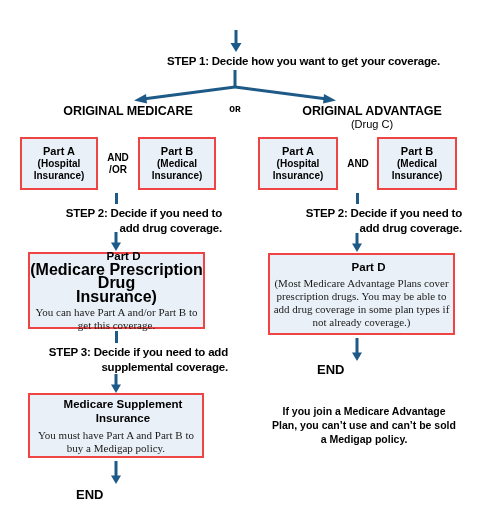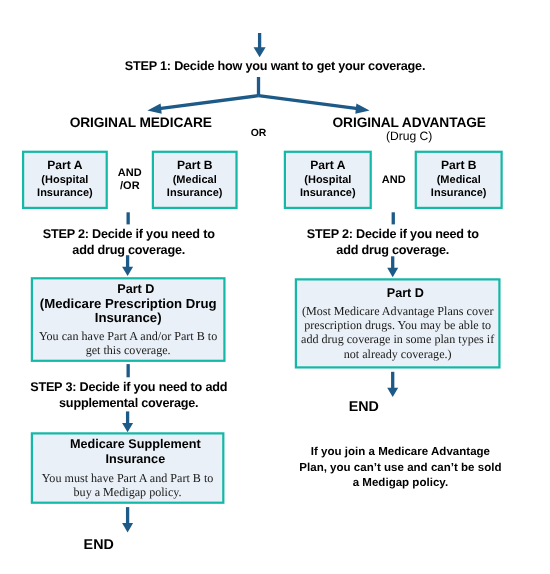--- a/index.html
+++ b/index.html
@@ -16,21 +16,21 @@
     overflow: hidden;
   }
   .abs { position: absolute; }
 
   
   .step-head {
     font-family: "Liberation Sans", sans-serif;
     font-weight: bold;
     font-size: 11.5px;
     color: #000000;
-    text-align: center;
+    text-align: right;
     line-height: 15px;
     letter-spacing: -0.2px;
   }
   .branch-head {
     font-family: "Liberation Sans", sans-serif;
     font-weight: bold;
     font-size: 12.5px;
     color: #000000;
     text-align: center;
     letter-spacing: -0.1px;
@@ -68,21 +68,21 @@
     font-size: 10.5px;
     color: #000000;
     text-align: center;
     line-height: 14px;
   }
 
   
   .box {
     box-sizing: border-box;
     background: #e9f0f7;
-    border: 2px solid #14b8a6;
+    border: 2px solid #ef4444;
     display: flex;
     flex-direction: column;
     align-items: center;
     justify-content: center;
     text-align: center;
   }
   .box-title {
     font-family: "Liberation Sans", sans-serif;
     font-weight: bold;
     font-size: 11px;
@@ -106,21 +106,21 @@
   }
   .box-serif {
     font-family: "Liberation Serif", serif;
     font-size: 11px;
     color: #1a1a1a;
     line-height: 13px;
   }
   .box-sub-bold {
     font-family: "Liberation Sans", sans-serif;
     font-weight: bold;
-    font-size: 12px;
+    font-size: 16px;
     color: #000000;
     line-height: 13.5px;
   }
 
   
   .vline { background: #1d5a87; width: 3px; }
   svg.conn { position: absolute; overflow: visible; }
 </style>
 </head>
 <body>
@@ -136,21 +136,21 @@
 
   <svg class="conn" style="left:125px; top:70px;" width="220" height="36" viewBox="0 0 220 36">
     <line x1="110" y1="0" x2="110" y2="17" stroke="#1d5a87" stroke-width="3"></line>
     <line x1="110" y1="17" x2="18" y2="29" stroke="#1d5a87" stroke-width="3"></line>
     <line x1="110" y1="17" x2="202" y2="29" stroke="#1d5a87" stroke-width="3"></line>
     <polygon points="9,30.5 21,24 22,33.5" fill="#1d5a87"></polygon>
     <polygon points="211,30.5 199,24 198,33.5" fill="#1d5a87"></polygon>
   </svg>
 
   <div class="abs branch-head" style="left:38px; top:104px; width:180px;">ORIGINAL MEDICARE</div>
-  <div class="abs or-label" style="left:215px; top:116px; width:40px;">OR</div>
+  <div class="abs or-label" style="left:215px; top:104px; width:40px;font-family:Liberation Mono, monospace;">OR</div>
   <div class="abs branch-head" style="left:272px; top:104px; width:200px;">ORIGINAL ADVANTAGE</div>
   <div class="abs branch-sub" style="left:272px; top:118px; width:200px;">(Drug C)</div>
 
   <div class="abs box" style="left:20px; top:137px; width:78px; height:53px;">
     <div class="box-title">Part A</div>
     <div class="box-sub">(Hospital</div>
     <div class="box-sub">Insurance)</div>
   </div>
 
   <div class="abs and-label" style="left:98px; top:152px; width:40px;">

